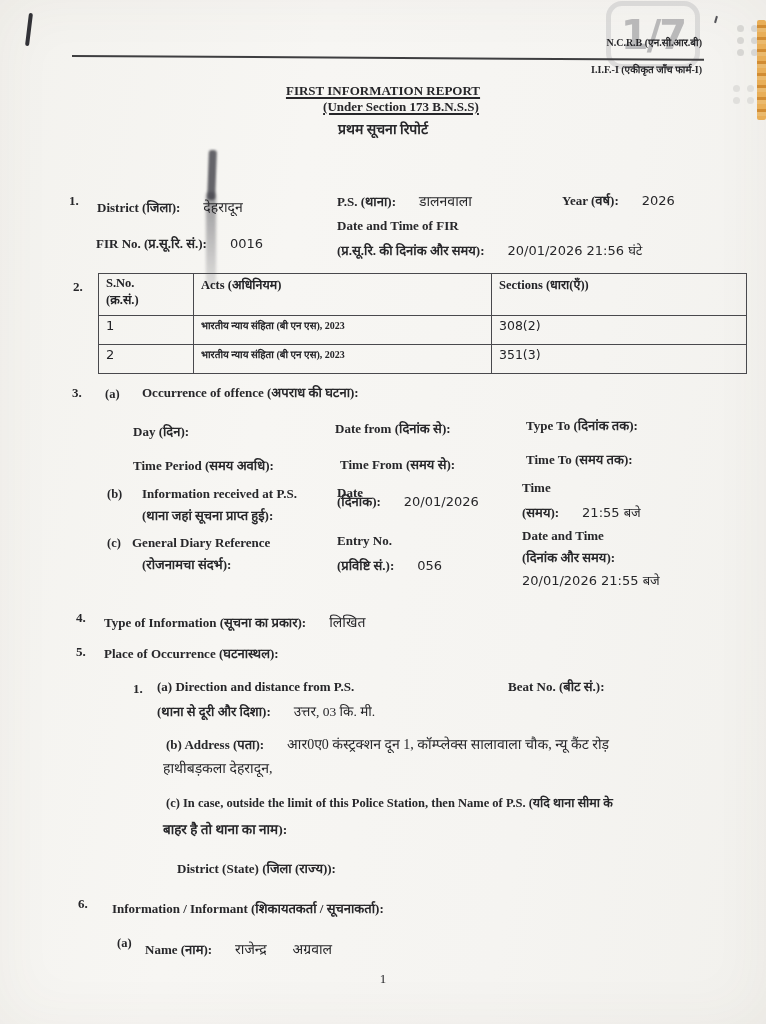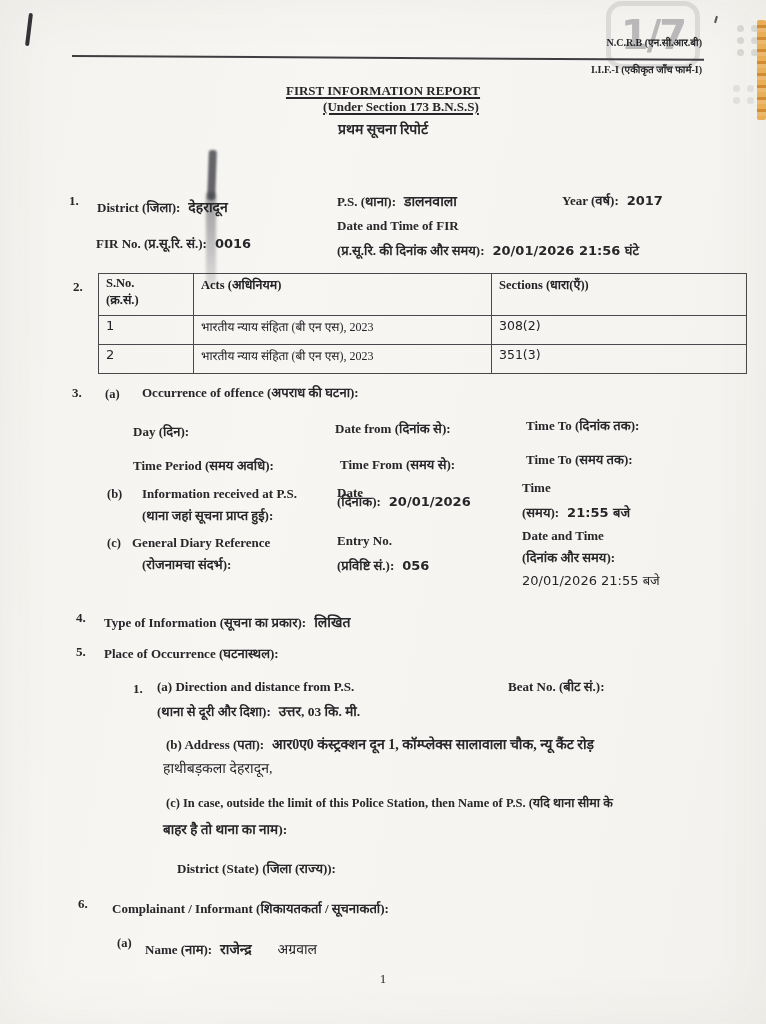--- a/index.html
+++ b/index.html
@@ -13,21 +13,21 @@
     position:absolute;inset:0;
     background:linear-gradient(100deg,#f3f2ee 0%,#f7f6f3 35%,#f5f4f1 70%,#f2f1ed 100%);
     box-shadow:inset 0 0 60px rgba(90,80,60,0.05);
   }
   .abs{position:absolute;white-space:nowrap;line-height:1.25;}
   .b{font-weight:bold;}
   .ctr{left:0;right:0;text-align:center;}.f12{font-size:10px}.f125{font-size:12.5px}
   .f13{font-size:13px}.f135{font-size:13.5px}.f14{font-size:14px}
   .sans{font-family:"DejaVu Sans","Liberation Sans",sans-serif;}
   .u{text-decoration:underline;text-underline-offset:2px;text-decoration-thickness:1.5px;}
-  .vgap{margin-left:4px;font-weight:bold;}
+  .vgap{margin-left:19px;}
   .gap2{margin-left:22px;}
 
   
   .hrule{position:absolute;left:72px;top:55px;width:632px;height:2px;background:#3e3e40;
     transform:rotate(0.35deg);transform-origin:left center;}
 
   
   .badge{position:absolute;left:606px;top:1px;width:84px;height:58px;border-radius:16px;
     border:5px solid rgba(178,178,181,0.38);
     display:flex;align-items:center;justify-content:center;
@@ -60,21 +60,21 @@
     table-layout:fixed;color:#232327;}
   .acts-table th,.acts-table td{border:1.6px solid #49494d;padding:2px 7px;
     vertical-align:top;text-align:left;overflow:hidden;}
   .acts-table th{font-size:12.5px;font-weight:bold;}
   .th-sno{width:80px;}
   .th-act{width:283px;}
   .th-sec{width:240px;}
   .tr-head{height:42px;margin-left:20px;}
   .tr-data{height:29px;}
   .td-sno{text-align:center;font-family:"DejaVu Sans","Liberation Sans",sans-serif;font-size:13px;}
-  .td-act{font-size:12px;font-weight:normal;}
+  .td-act{font-size:10px;font-weight:bold;}
   .td-sec{font-family:"DejaVu Sans","Liberation Sans",sans-serif;font-size:12.5px;}
 </style>
 </head>
 <body>
 
 <div id="page">
 
   <div class="badge">
     <span>1/7</span>
   </div>
@@ -110,21 +110,21 @@
   <div class="abs" style="left:97px;top:197px;">
     <span class="b f13">District (जिला):</span>
     <span class="f14 vgap">देहरादून</span>
   </div>
   <div class="abs" style="left:337px;top:191px;">
     <span class="b f13">P.S. (थाना):</span>
     <span class="f14 vgap">डालनवाला</span>
   </div>
   <div class="abs" style="left:562px;top:190px;">
     <span class="b f13">Year (वर्ष):</span>
-    <span class="sans f13 vgap">2017</span>
+    <span class="sans f13 vgap">2026</span>
   </div>
   <div class="abs" style="left:96px;top:233px;">
     <span class="b f13">FIR No. (प्र.सू.रि. सं.):</span>
     <span class="sans f13 vgap">0016</span>
   </div>
   <div class="abs b f13" style="left:337px;top:218px;">Date and Time of FIR</div>
   <div class="abs" style="left:337px;top:240px;">
     <span class="b f13">(प्र.सू.रि. की दिनांक और समय):</span>
     <span class="sans f13 vgap">20/01/2026 21:56 घंटे</span>
   </div>
@@ -152,21 +152,21 @@
     </tr>
   </tbody>
     </table>
 
   <div class="abs b f13" style="left:72px;top:385px;">3.</div>
   <div class="abs b f125" style="left:105px;top:387px;">(a)</div>
   <div class="abs b f13" style="left:142px;top:385px;">Occurrence of offence (अपराध की घटना):</div>
 
   <div class="abs b f13" style="left:133px;top:424px;">Day (दिन):</div>
   <div class="abs b f13" style="left:335px;top:421px;">Date from (दिनांक से):</div>
-  <div class="abs b f13" style="left:526px;top:418px;">Time To (दिनांक तक):</div>
+  <div class="abs b f13" style="left:526px;top:418px;">Type To (दिनांक तक):</div>
 
   <div class="abs b f13" style="left:133px;top:458px;">Time Period (समय अवधि):</div>
   <div class="abs b f13" style="left:340px;top:457px;">Time From (समय से):</div>
   <div class="abs b f13" style="left:526px;top:452px;">Time To (समय तक):</div>
 
   <div class="abs b f125" style="left:107px;top:487px;">(b)</div>
   <div class="abs b f13" style="left:142px;top:486px;">Information received at P.S.</div>
   <div class="abs b f13" style="left:142px;top:508px;">(थाना जहां सूचना प्राप्त हुई):</div>
   <div class="abs b f13" style="left:337px;top:485px;">Date</div>
   <div class="abs" style="left:337px;top:491px;">
@@ -213,21 +213,21 @@
     <span class="f14 vgap">आर0ए0 कंस्ट्रक्शन दून 1, कॉम्प्लेक्स सालावाला चौक, न्यू कैंट रोड़</span>
   </div>
   <div class="abs f14" style="left:163px;top:760px;">हाथीबड़कला देहरादून,</div>
 
   <div class="abs b f125" style="left:166px;top:796px;">(c) In case, outside the limit of this Police Station, then Name of P.S. (यदि थाना सीमा के</div>
   <div class="abs b f135" style="left:163px;top:822px;">बाहर है तो थाना का नाम):</div>
 
   <div class="abs b f13" style="left:177px;top:861px;">District (State) (जिला (राज्य)):</div>
 
   <div class="abs b f13" style="left:78px;top:896px;">6.</div>
-  <div class="abs b f13" style="left:112px;top:901px;">Complainant / Informant (शिकायतकर्ता / सूचनाकर्ता):</div>
+  <div class="abs b f13" style="left:112px;top:901px;">Information / Informant (शिकायतकर्ता / सूचनाकर्ता):</div>
   <div class="abs b f125" style="left:117px;top:936px;">(a)</div>
   <div class="abs" style="left:145px;top:939px;">
     <span class="b f13">Name (नाम):</span>
     <span class="f14 vgap">राजेन्द्र</span>
     <span class="f14 gap2">अग्रवाल</span>
   </div>
 
   <div class="abs ctr f13" style="top:971px;">1</div>
 
 </div>

